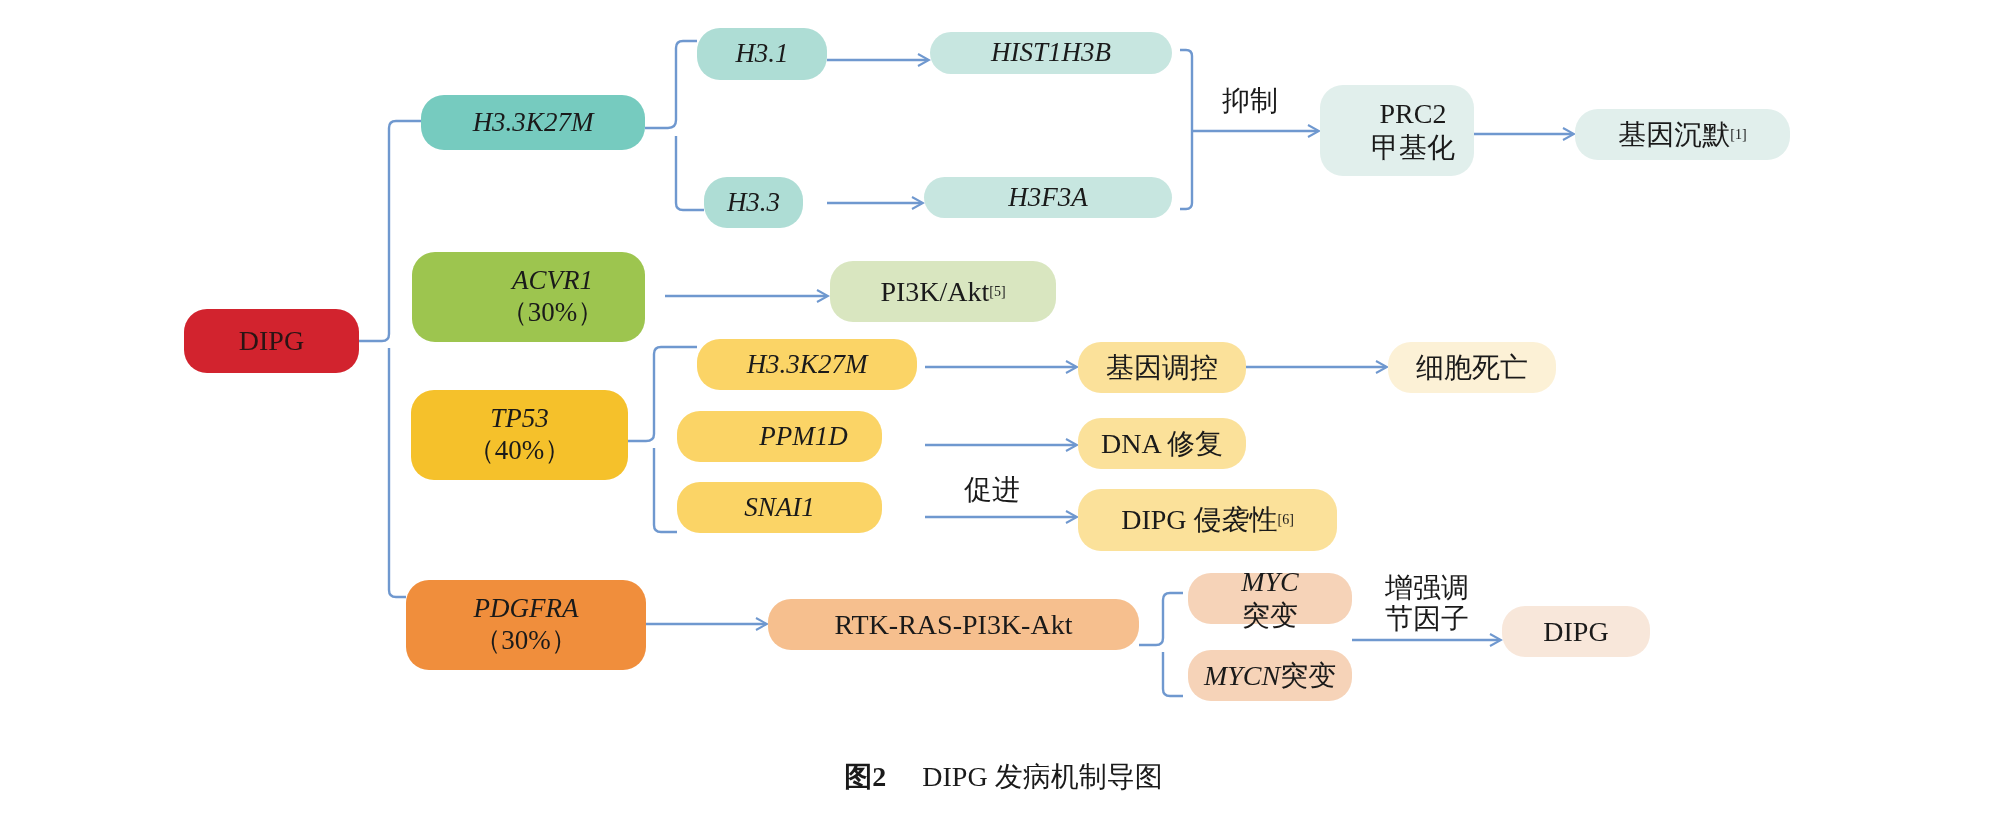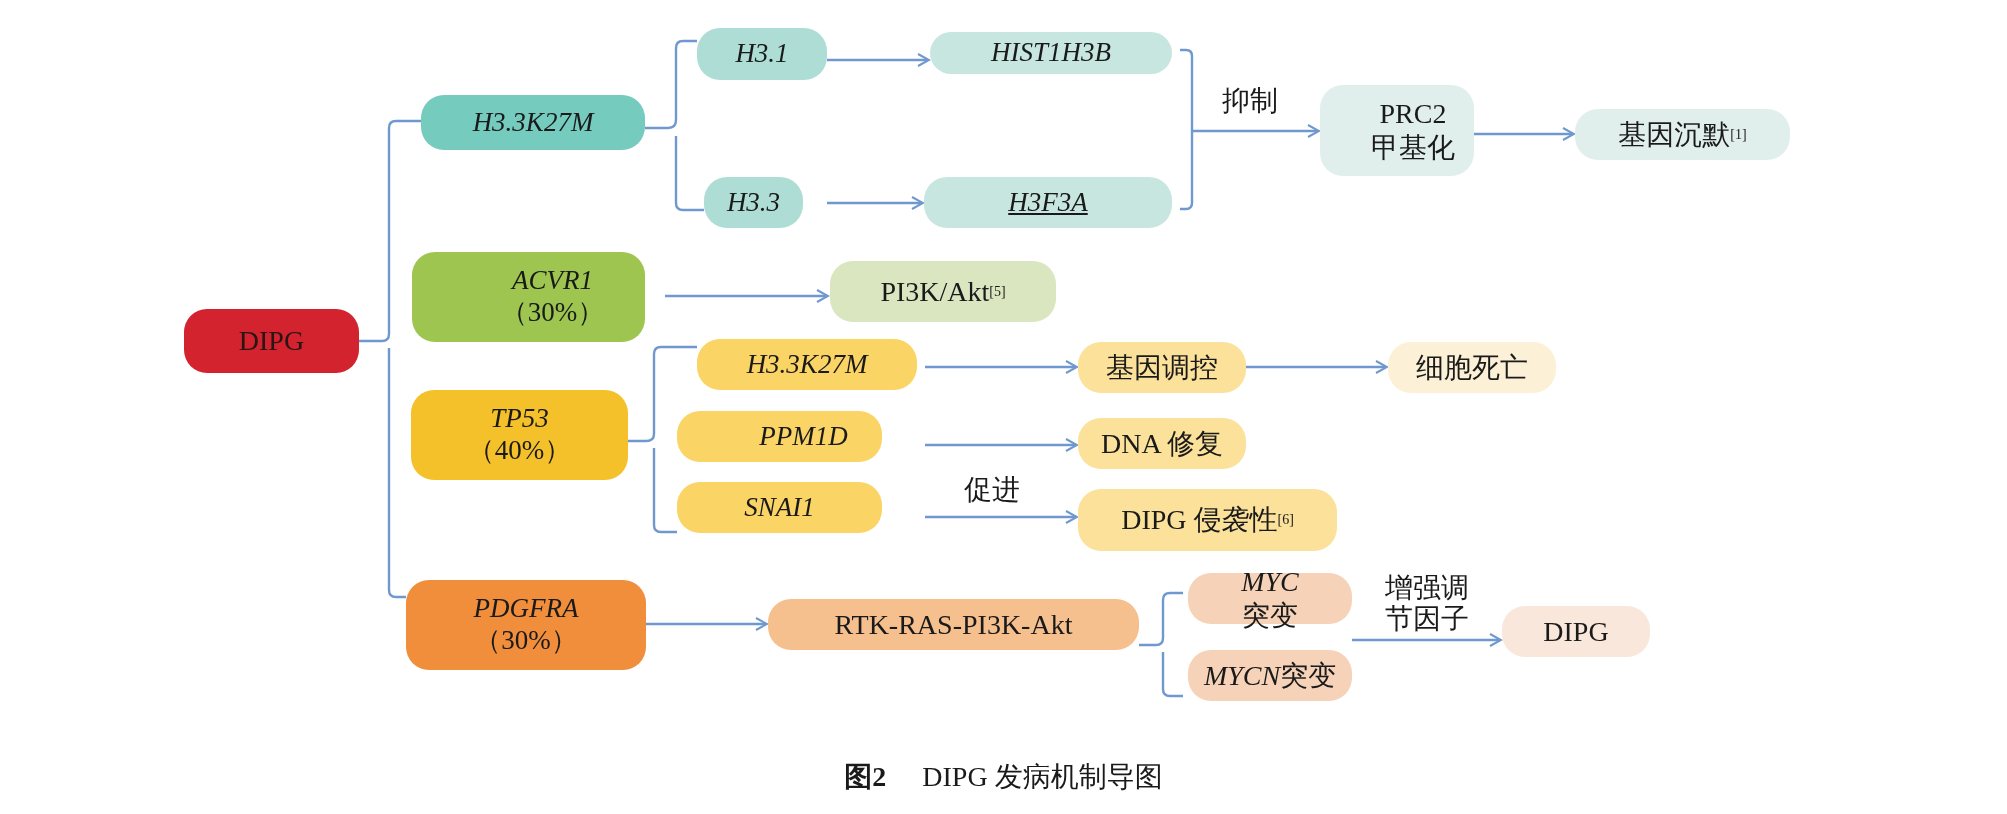--- a/index.html
+++ b/index.html
@@ -83,21 +83,21 @@
 
 <div class="box t it" style="left:697px;top:28px;width:130px;height:52px;background:#aeddd5;">
   <span>H3.1</span>
 </div>
 <div class="box t it" style="left:704px;top:177px;width:99px;height:51px;background:#aeddd5;">
   <span>H3.3</span>
 </div>
 <div class="box t it" style="left:930px;top:32px;width:242px;height:42px;background:#c7e6e0;">
   <span>HIST1H3B</span>
 </div>
-<div class="box t it" style="left:924px;top:177px;width:248px;height:51px;background:#c7e6e0;text-decoration:underline;">
+<div class="box t it" style="left:924px;top:177px;width:248px;height:41px;background:#c7e6e0;">
   <span>H3F3A</span>
 </div>
 <div class="lbl" style="left:1222px;top:86px;">抑制</div>
 <div class="box t2" style="left:1320px;top:85px;width:154px;height:91px;background:#e1efec;padding-left:32px;">
   <span>PRC2</span>
   <span>甲基化</span>
 </div>
 <div class="box t2" style="left:1575px;top:109px;width:215px;height:51px;background:#e1efec;flex-direction:row;">
   <span>基因沉默</span>
     <sup>[1]</sup>

